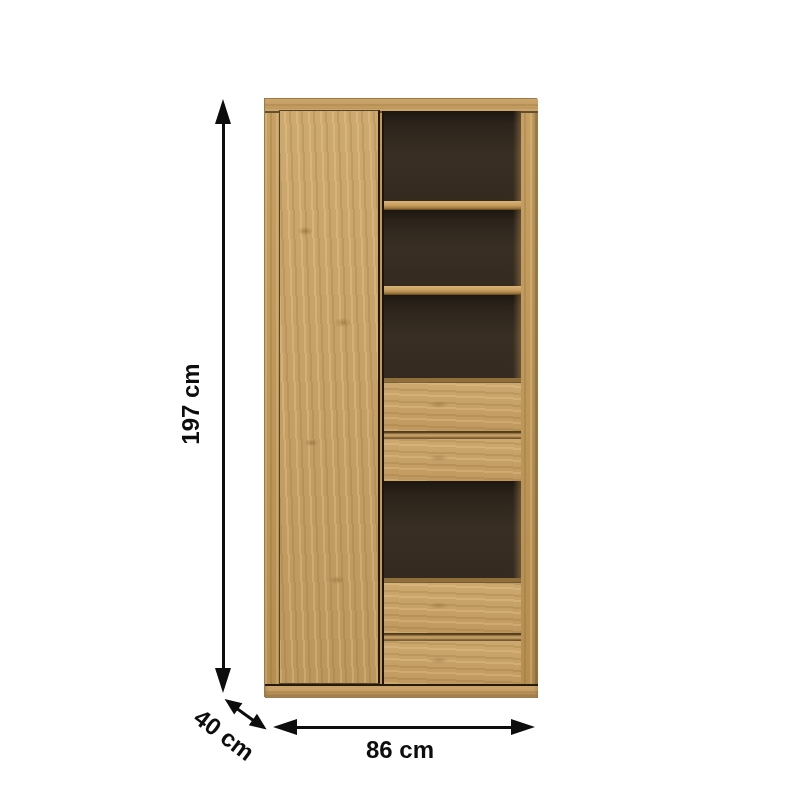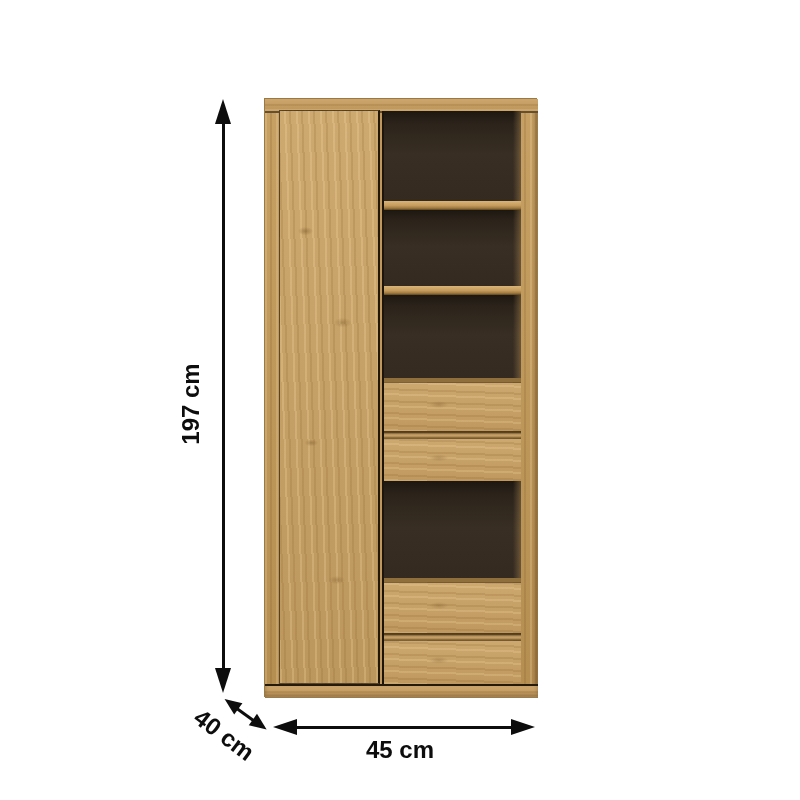--- a/index.html
+++ b/index.html
@@ -143,15 +143,15 @@
   </div>
 
   <div class="arrow arrow-d">
     <div class="tri tri-left"></div>
     <div class="line"></div>
     <div class="tri tri-right"></div>
   </div>
 
   <div class="dim-label label-height">197 cm</div>
   <div class="dim-label label-depth">40 cm</div>
-  <div class="dim-label label-width">45 cm</div>
+  <div class="dim-label label-width">86 cm</div>
 
 </div>
 
 </body></html>

